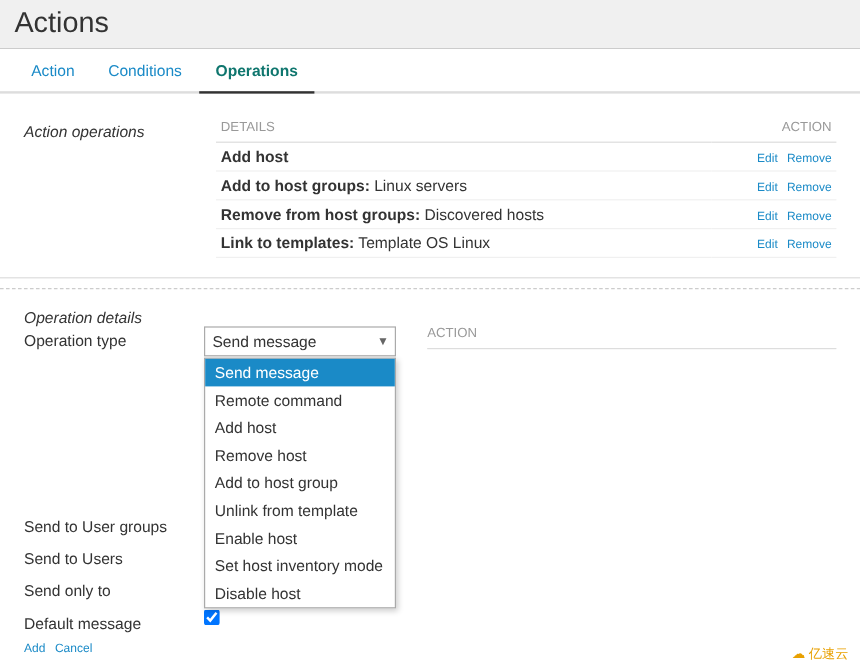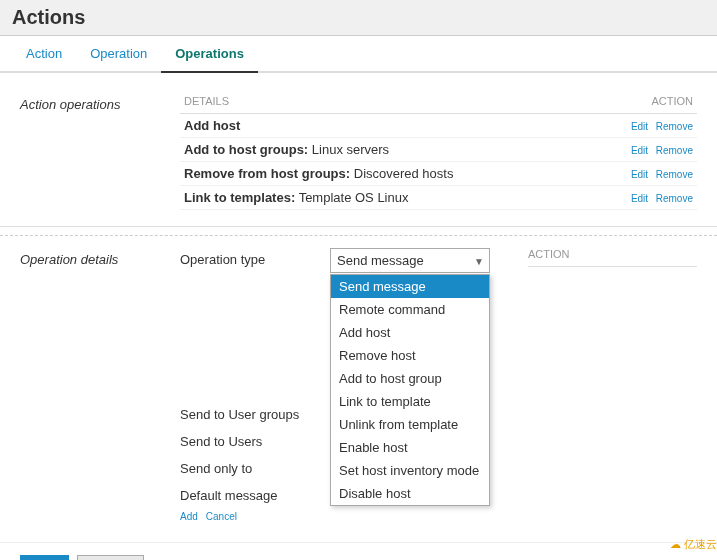--- a/index.html
+++ b/index.html
@@ -11,22 +11,22 @@
       width: 717px;
       height: 560px;
       overflow: hidden;
     }
     .page-header {
       background: #f0f0f0;
       padding: 6px 12px;
       border-bottom: 1px solid #ccc;
     }
     .page-title {
-      font-size: 20px;
-      font-weight: bold;
+      font-size: 24px;
+      font-weight: normal;
       color: #333;
     }
     .main-content {
       background: #fff;
       margin: 0;
       padding: 0;
     }
     .tabs {
       display: flex;
       border-bottom: 2px solid #ddd;
@@ -94,20 +94,21 @@
       color: #1a8ac7;
       text-decoration: none;
       cursor: pointer;
       font-size: 10px;
     }
     .bold { font-weight: bold; }
     .operation-details-section {
       border-top: 1px dashed #ccc;
       padding-top: 12px;
       margin-top: 4px;
+      flex-direction: column;
     }
     .form-row {
       display: flex;
       align-items: flex-start;
       margin-bottom: 8px;
     }
     .form-label {
       width: 150px;
       font-size: 13px;
       color: #333;
@@ -185,35 +186,35 @@
     }
     .bottom-buttons {
       padding: 12px 20px;
       display: flex;
       gap: 8px;
       border-top: 1px solid #eee;
     }
     .watermark {
       position: fixed;
       bottom: 8px;
-      right: 0;
+      right: 10px;
       font-size: 11px;
       color: #888;
     }
     .watermark span {
       color: #e8a000;
     }
     .section-divider {
       border: none;
       border-top: 1px solid #ddd;
       margin: 8px 0;
     }
     .detail-block {
       display: flex;
-      gap: 12px;
+      gap: 0;
     }
     .left-form {
       min-width: 320px;
     }
     .right-action {
       flex: 1;
       padding-left: 16px;
     }
     .right-action-header {
       font-size: 11px;
@@ -226,21 +227,21 @@
 </head>
 <body>
 
 <div class="page-header">
   <h1 class="page-title">Actions</h1>
 </div>
 
 <div class="main-content">
   <div class="tabs">
     <a class="tab">Action</a>
-    <a class="tab">Operation</a>
+    <a class="tab">Conditions</a>
     <a class="tab active">Operations</a>
   </div>
 
   <div class="content-area">
 
     <div class="section">
       <div class="section-label">Action operations</div>
       <div class="section-body">
         <table class="operations-table">
           <thead>
@@ -287,21 +288,20 @@
                   <option value="Send message">Send message</option><option value="Remote command">Remote command</option><option value="Add host">Add host</option><option value="Remove host">Remove host</option><option value="Add to host group">Add to host group</option><option value="Remove from host group">Remove from host group</option><option value="Link to template">Link to template</option><option value="Unlink from template">Unlink from template</option><option value="Enable host">Enable host</option><option value="Disable host">Disable host</option><option value="Set host inventory mode">Set host inventory mode</option></select>
                   <span class="select-arrow">▼</span>
                 </div>
                 
                 <div class="dropdown-open" id="dropdown-list">
                 <div class="dropdown-item selected">Send message</div>
                     <div class="dropdown-item">Remote command</div>
                     <div class="dropdown-item">Add host</div>
                     <div class="dropdown-item">Remove host</div>
                     <div class="dropdown-item">Add to host group</div>
-                    <div class="dropdown-item">Link to template</div>
                     <div class="dropdown-item">Unlink from template</div>
                     <div class="dropdown-item">Enable host</div>
                     <div class="dropdown-item">Set host inventory mode</div>
                     <div class="dropdown-item">Disable host</div>
                   </div>
               </div>
             </div>
 
             <div class="form-row" style="margin-top:130px;">
               <div class="form-label">Send to User groups</div>

